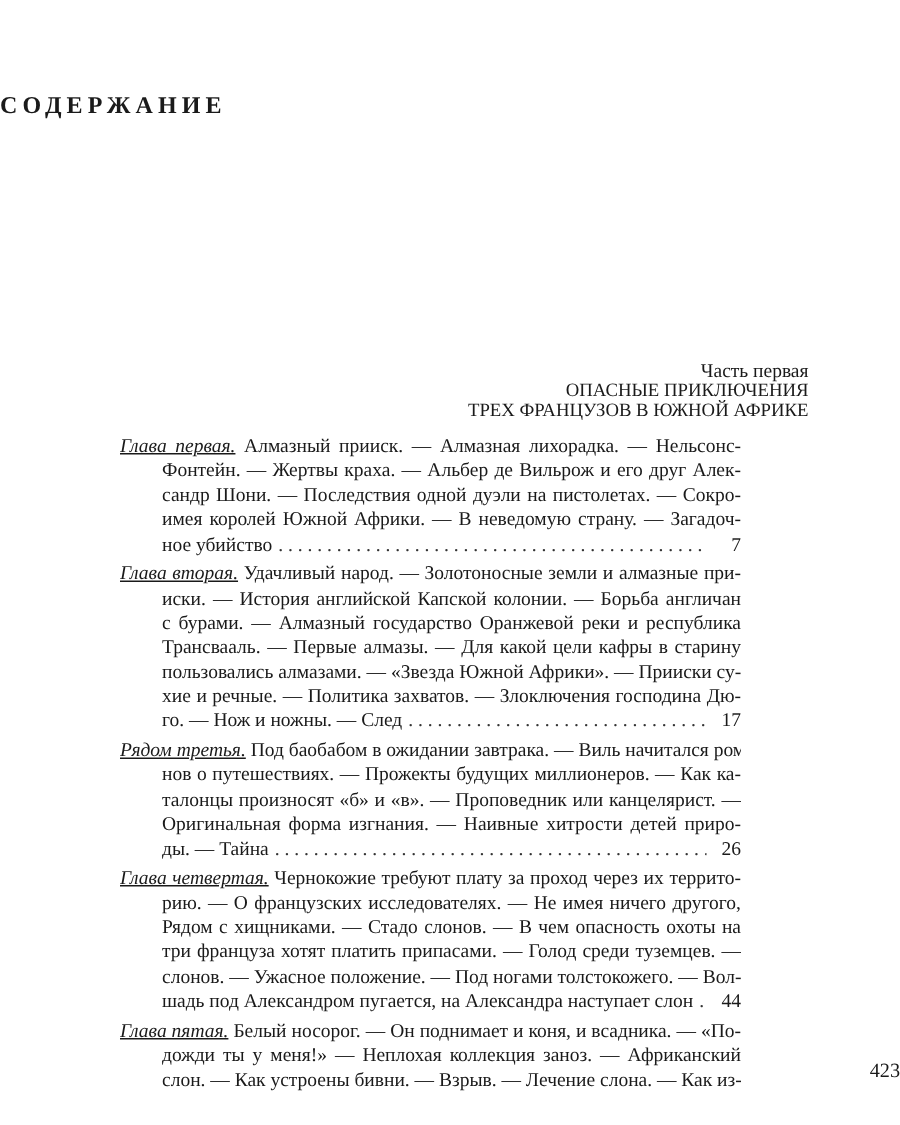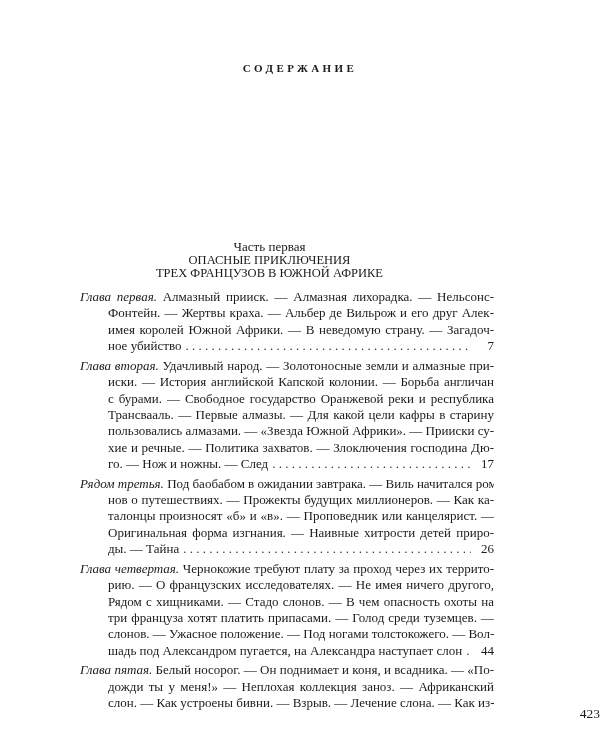--- a/index.html
+++ b/index.html
@@ -3,42 +3,42 @@
   <meta charset="utf-8">
   <style>
     html, body { margin: 0; padding: 0; background: #ffffff; }
     body {
       width: 600px; height: 750px; position: relative; overflow: hidden;
       font-family: "Liberation Serif", "DejaVu Serif", serif;
       color: #1a1a1a;
     }
     .title {
       position: absolute; left: 0; width: 600px; top: 62px;
-      text-align: center; font-weight: bold; font-size: 11px;
+      font-weight: bold; font-size: 16px;
       letter-spacing: 3.4px;
     }
     .part {
       position: absolute; left: 0; width: 539px; top: 240px;
-      text-align: center; font-size: 12.5px; line-height: 13.5px;
+      text-align: right; font-size: 12.5px; line-height: 13.5px;
     }
     .part .sub { font-size: 13px; }
     .toc {
       position: absolute; left: 80px; top: 289px; width: 414px;
       font-size: 13px; line-height: 16.4px;
     }
     .chapter { margin-bottom: 3.2px; }
     .line {
       white-space: nowrap; text-align: justify; text-align-last: justify;
       padding-left: 28px; height: 16.4px; overflow: hidden;
     }
     .line.first { padding-left: 0; }
     .line.last {
       display: flex; text-align: left; text-align-last: auto;
     }
-    .ch-label { font-style: italic; }
+    .ch-label { font-style: italic; text-decoration: underline; }
     .leader {
       flex: 1; overflow: hidden; white-space: nowrap; letter-spacing: 4.3px;
       padding-left: 4px; color: #333;
     }
     .leader::before {
       content: ". . . . . . . . . . . . . . . . . . . . . . . . . . . . . . . . . . . . . . . . . . . . . . . . . . . . . .";
       letter-spacing: 0;
     }
     .pnum { min-width: 20px; text-align: right; padding-left: 3px; }
     .folio {
@@ -55,32 +55,33 @@
   <div class="sub">Часть первая</div>
   <div>ОПАСНЫЕ ПРИКЛЮЧЕНИЯ</div>
   <div>ТРЕХ ФРАНЦУЗОВ В ЮЖНОЙ АФРИКЕ</div>
 </div>
 
 <div class="toc">
 
   <div class="chapter">
     <div class="line first"><span class="ch-label">Глава первая.</span> <span>Алмазный прииск. — Алмазная лихорадка. — Нельсонс-</span></div>
     <div class="line">Фонтейн. — Жертвы краха. — Альбер де Вильрож и его друг Алек-</div>
+    <div class="line">сандр Шони. — Последствия одной дуэли на пистолетах. — Сокро-</div>
     <div class="line">имея королей Южной Африки. — В неведомую страну. — Загадоч-</div>
     <div class="line last">
       <span>ное убийство</span>
       <span class="leader"></span>
       <span class="pnum">7</span>
     </div>
   </div>
 
   <div class="chapter">
     <div class="line first"><span class="ch-label">Глава вторая.</span> <span>Удачливый народ. — Золотоносные земли и алмазные при-</span></div>
     <div class="line">иски. — История английской Капской колонии. — Борьба англичан</div>
-    <div class="line">с бурами. — Свободное государство Оранжевой реки и республика</div>
+    <div class="line">с бурами. — Алмазный государство Оранжевой реки и республика</div>
     <div class="line">Трансвааль. — Первые алмазы. — Для какой цели кафры в старину</div>
     <div class="line">пользовались алмазами. — «Звезда Южной Африки». — Прииски су-</div>
     <div class="line">хие и речные. — Политика захватов. — Злоключения господина Дю-</div>
     <div class="line last">
       <span>го. — Нож и ножны. — След</span>
       <span class="leader"></span>
       <span class="pnum">17</span>
     </div>
   </div>
 

